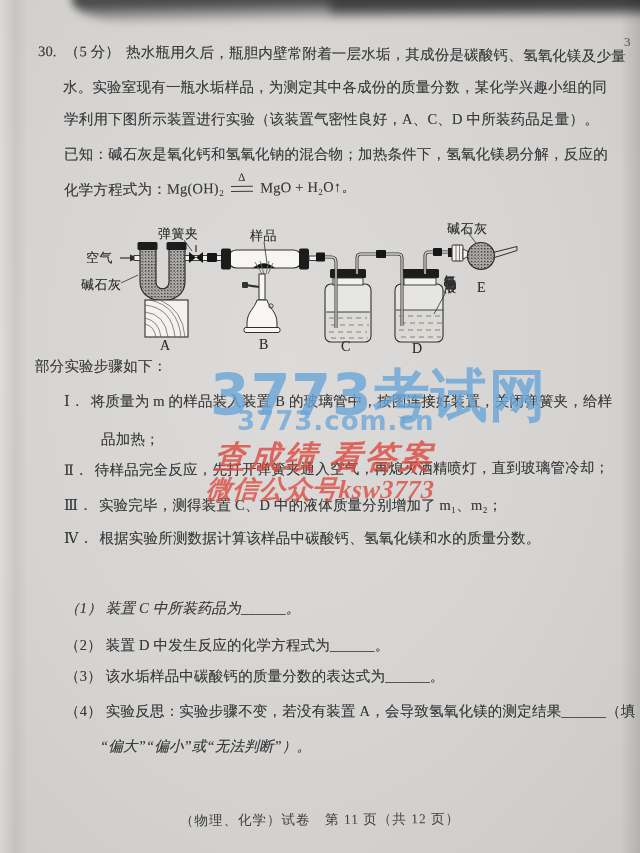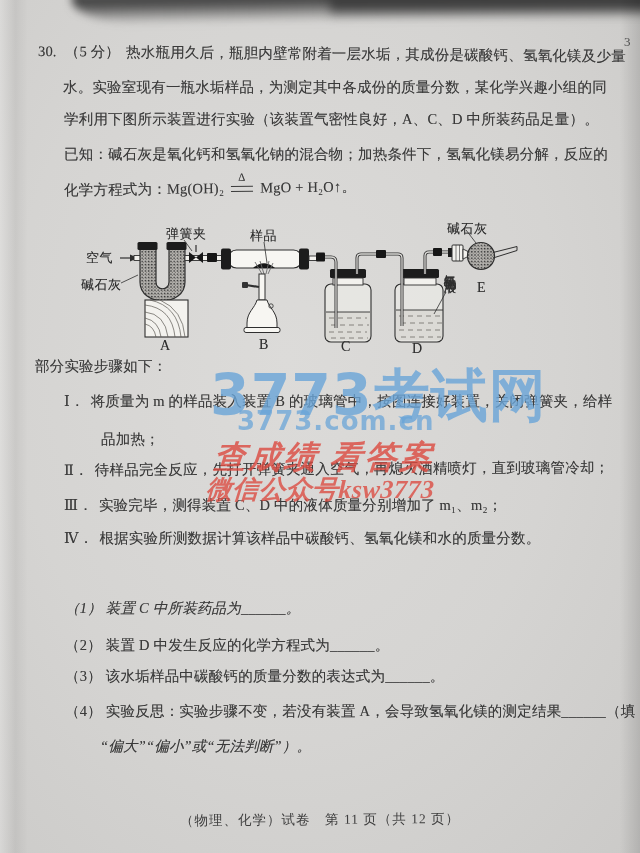--- a/index.html
+++ b/index.html
@@ -173,21 +173,21 @@
         <path d="M463,37 L468,39.5 V44.5 L463,47 Z" fill="#f2f1ed" stroke-width="0.9"></path>
         <circle cx="481" cy="44" r="13.5" fill="url(#stipple)" stroke-width="1.2"></circle>
         <path d="M493,40.5 L517,34.5 M493,46 L517,38.5 M517,34.5 L517,38.5" stroke-width="1" fill="none"></path>
         <line x1="466" y1="18" x2="476" y2="31" stroke-width="0.8"></line>
         <line x1="446" y1="80" x2="434" y2="102" stroke-width="0.8"></line>
       </g>
     </svg>
 
     <div class="dlabel" style="left:86px;top:37px;">空气</div>
     <div class="dlabel" style="left:81px;top:64px;">碱石灰</div>
-    <div class="dlabel" style="left:166px;top:13px;text-align:center;">弹簧夹</div>
+    <div class="dlabel" style="left:158px;top:13px;text-align:center;">弹簧夹</div>
     <div class="dlabel" style="left:250px;top:15px;">样品</div>
     <div class="dlabel vlabel" style="left:443px;top:53px;">氢氧化钠溶液</div>
     <div class="dlabel" style="left:447px;top:8px;">碱石灰</div>
     <div class="dlabel dletter" style="left:160px;top:126px;">A</div>
     <div class="dlabel dletter" style="left:259px;top:125px;">B</div>
     <div class="dlabel dletter" style="left:341px;top:127px;">C</div>
     <div class="dlabel dletter" style="left:412px;top:129px;">D</div>
     <div class="dlabel dletter" style="left:477px;top:68px;">E</div>
   </div>
 

